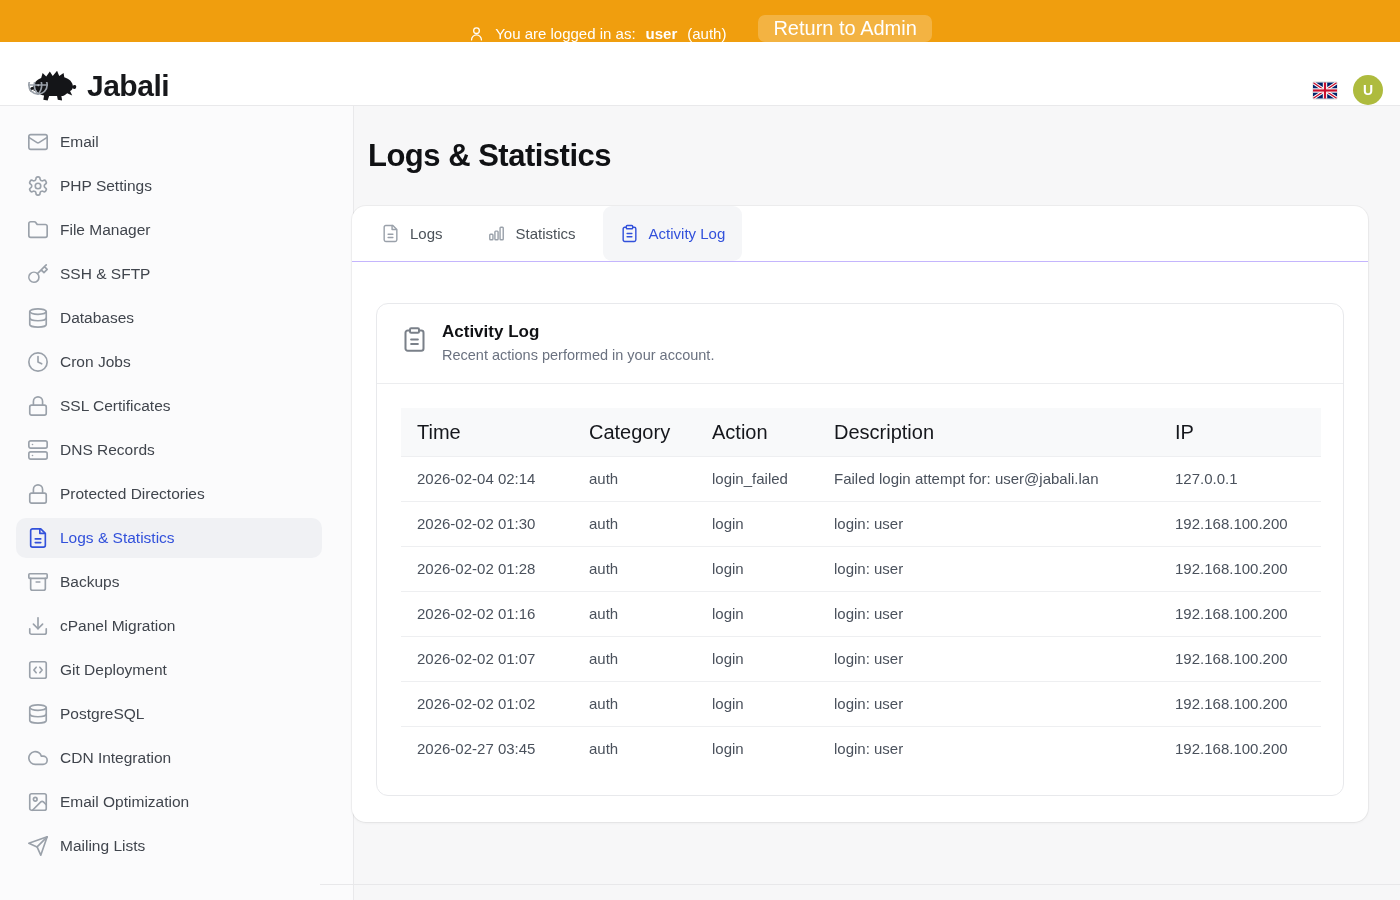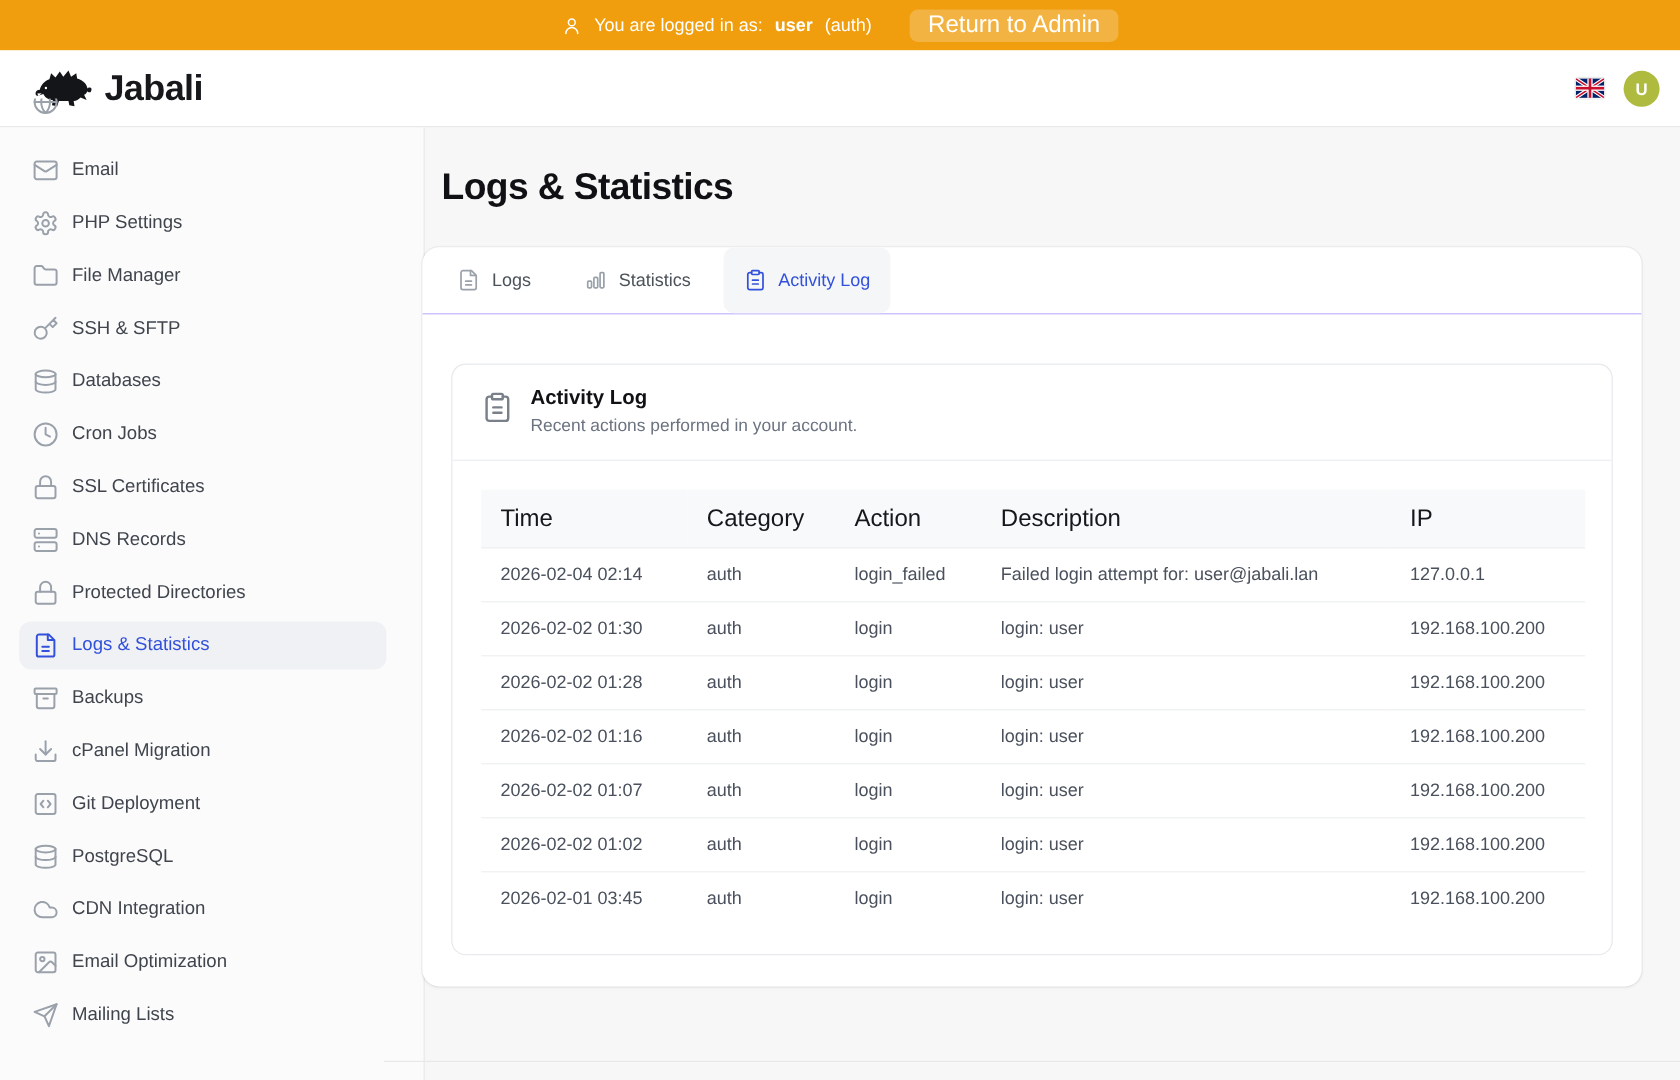--- a/index.html
+++ b/index.html
@@ -7,37 +7,37 @@
   body {
     font-family:"Liberation Sans","DejaVu Sans",sans-serif;
     background:#F7F7F8; color:#1A1C20; position:relative;
   }
   svg.icon { fill:none; stroke:currentColor; stroke-width:1.8; stroke-linecap:round; stroke-linejoin:round; flex:none; }
 
   
   .topbar {
     position:absolute; top:0; left:0; width:1400px; height:42px;
     background:#F09E0E; color:#fff;
-    display:flex; align-items:center; justify-content:center; gap:12px;
+    display:flex; align-items:flex-end; justify-content:center; gap:12px;
     font-size:15px;
   }
   .topbar .msg { display:flex; align-items:center; gap:10px; }
   .topbar b { font-weight:700; }
   .return-btn {
     margin-left:20px; border:none; cursor:pointer;
     background:rgba(255,255,255,.22); color:#fff;
     font-size:20px; font-family:inherit;
     padding:5px 15px; border-radius:7px; line-height:17px;
   }
 
   
   .appheader {
     position:absolute; top:42px; left:0; width:1400px; height:64px;
     background:#fff; border-bottom:1px solid #E9E9EB;
-    display:flex; align-items:center; padding:0 17px 0 26px; z-index:5;
+    display:flex; align-items:flex-end; padding:0 17px 0 26px; z-index:5;
   }
   .brand { display:flex; align-items:center; gap:9px; }
   .brand-name { font-size:30px; font-weight:800; letter-spacing:-.5px; color:#17181B; }
   .header-right { margin-left:auto; display:flex; align-items:center; gap:16px; }
   .flag-btn { width:24px; height:17px; border-radius:2px; overflow:hidden; box-shadow:0 0 0 1px rgba(0,0,0,.08); cursor:pointer; }
   .avatar {
     width:30px; height:30px; border-radius:50%;
     background:#AEBB3E; color:#fff; font-size:14px; font-weight:700;
     display:flex; align-items:center; justify-content:center; cursor:pointer;
   }
@@ -519,21 +519,21 @@
 
                 <tr>
                   <td>2026-02-02 01:02</td>
                   <td>auth</td>
                   <td>login</td>
                   <td>login: user</td>
                   <td>192.168.100.200</td>
                 </tr>
 
                 <tr>
-                  <td>2026-02-01 03:45</td>
+                  <td>2026-02-27 03:45</td>
                   <td>auth</td>
                   <td>login</td>
                   <td>login: user</td>
                   <td>192.168.100.200</td>
                 </tr>
               </tbody>
           </table>
         </div>
       </div>
     </div>

